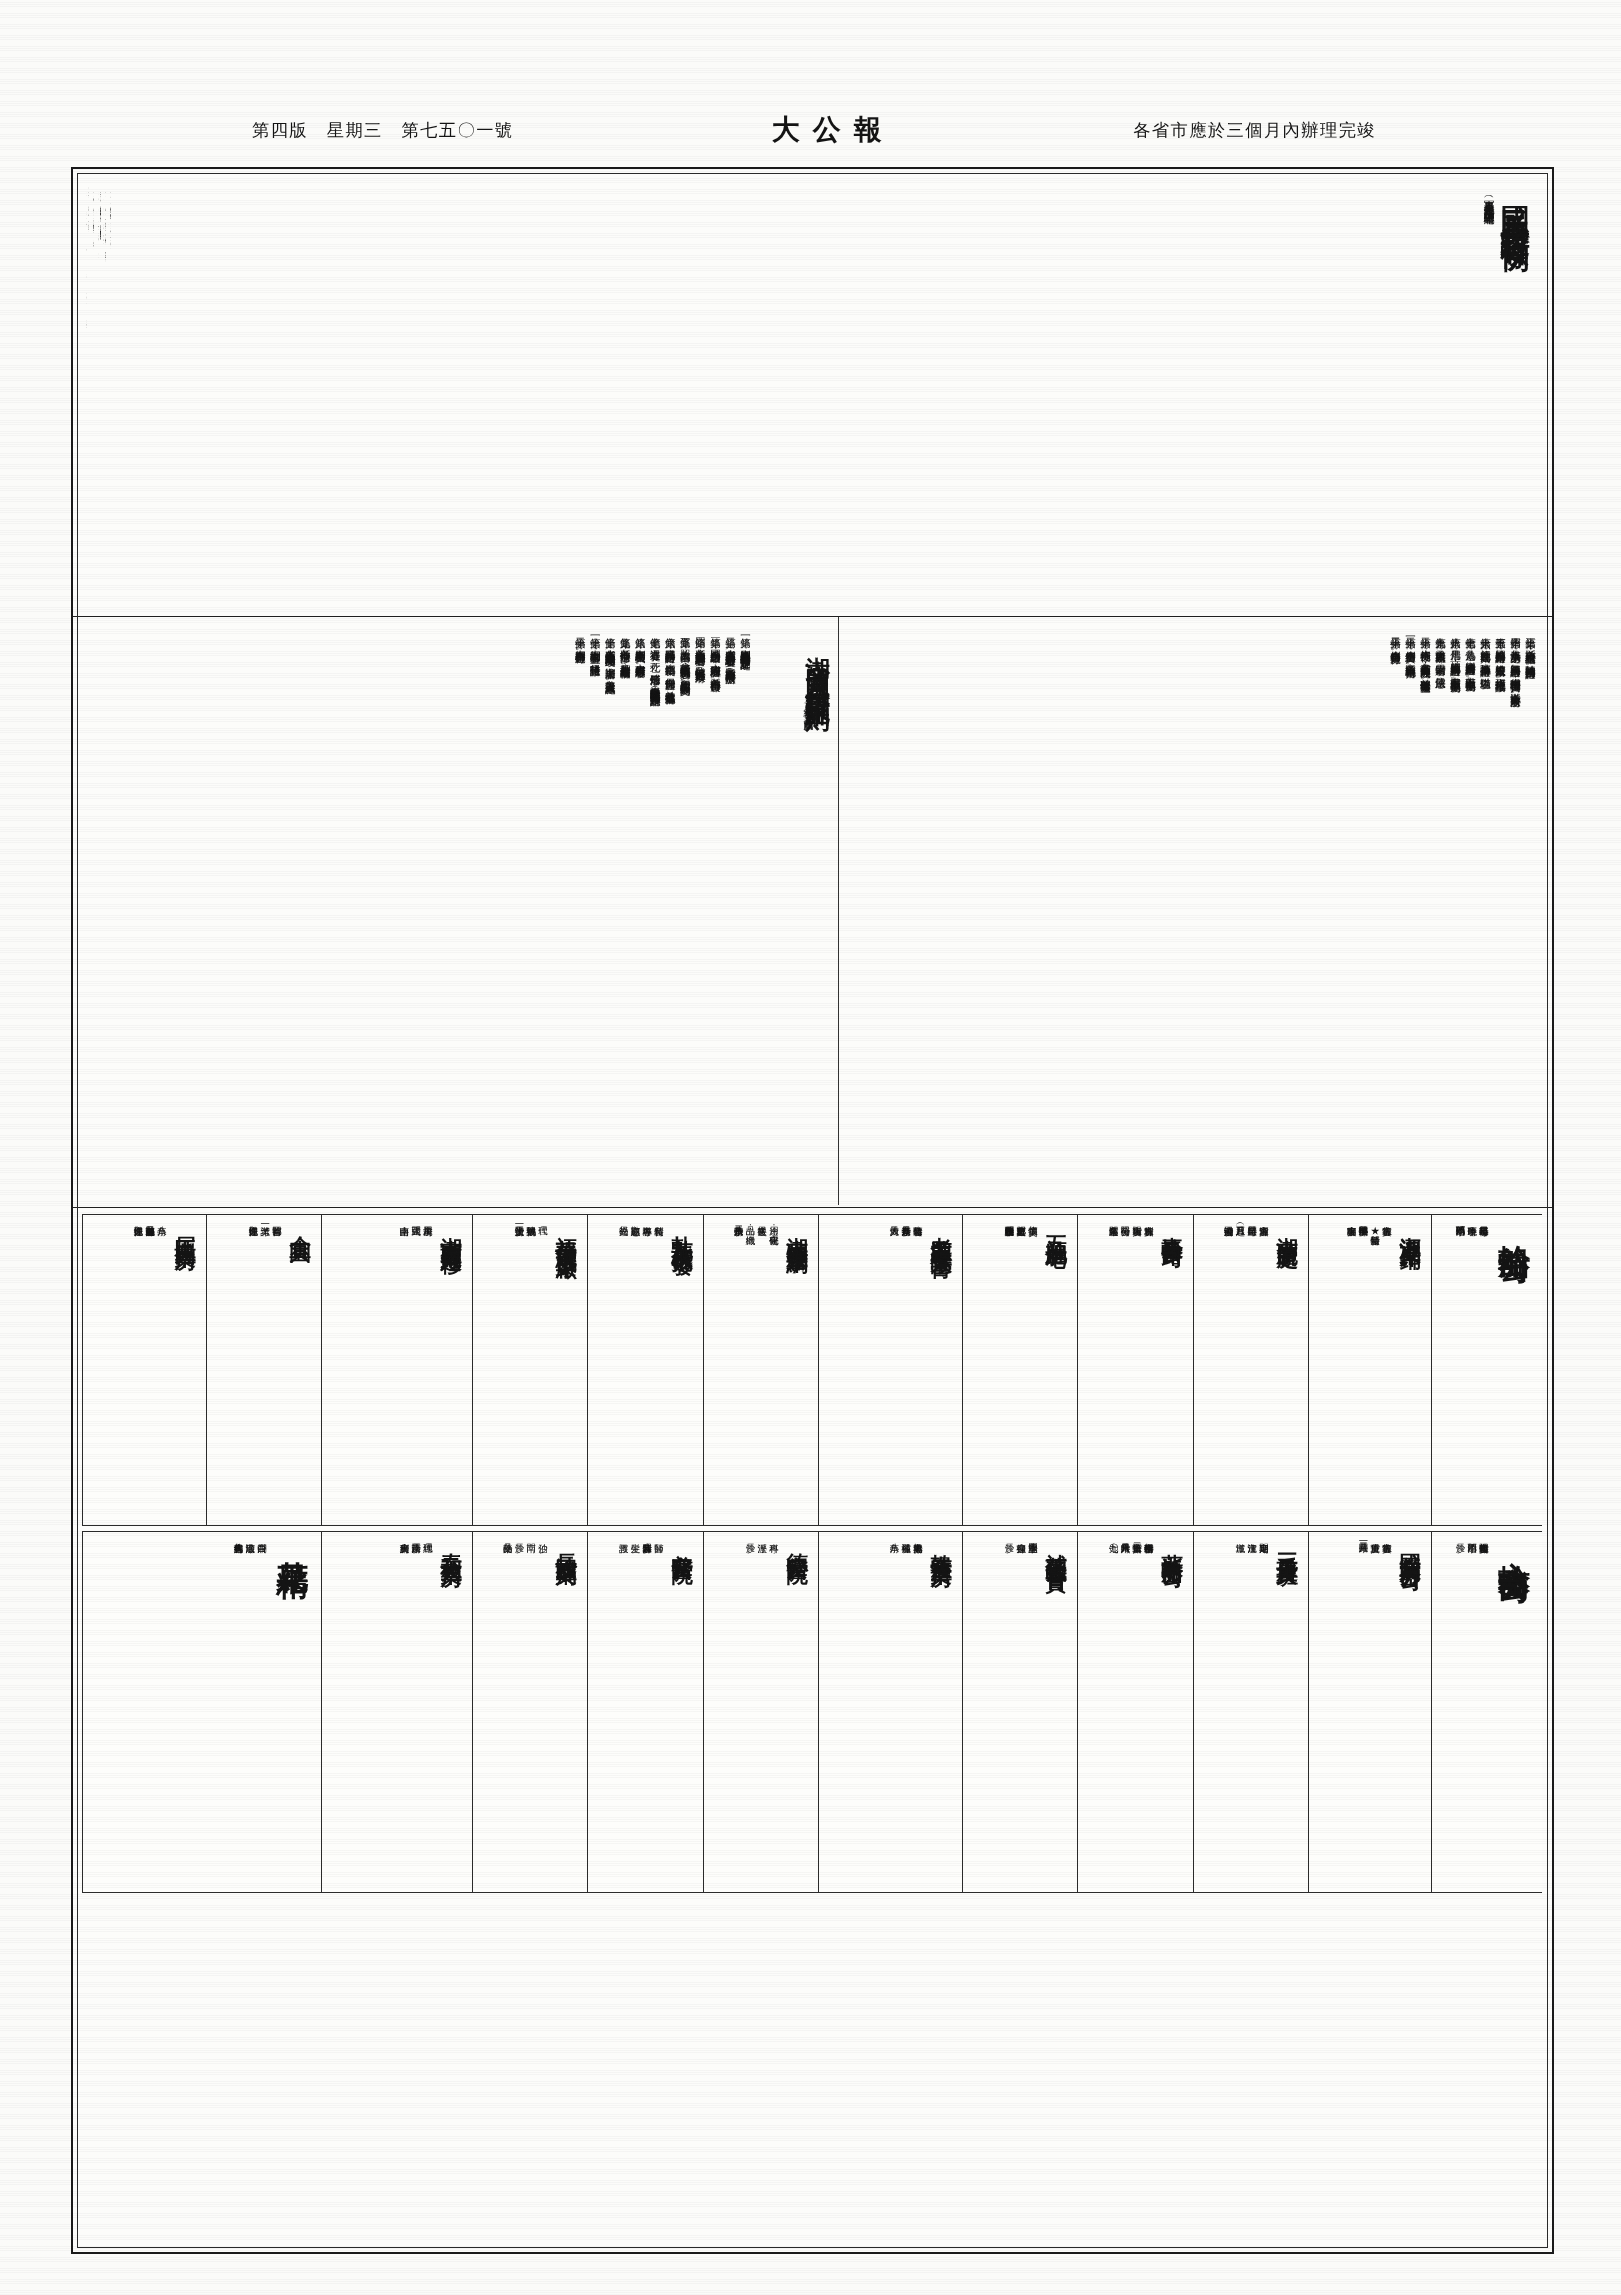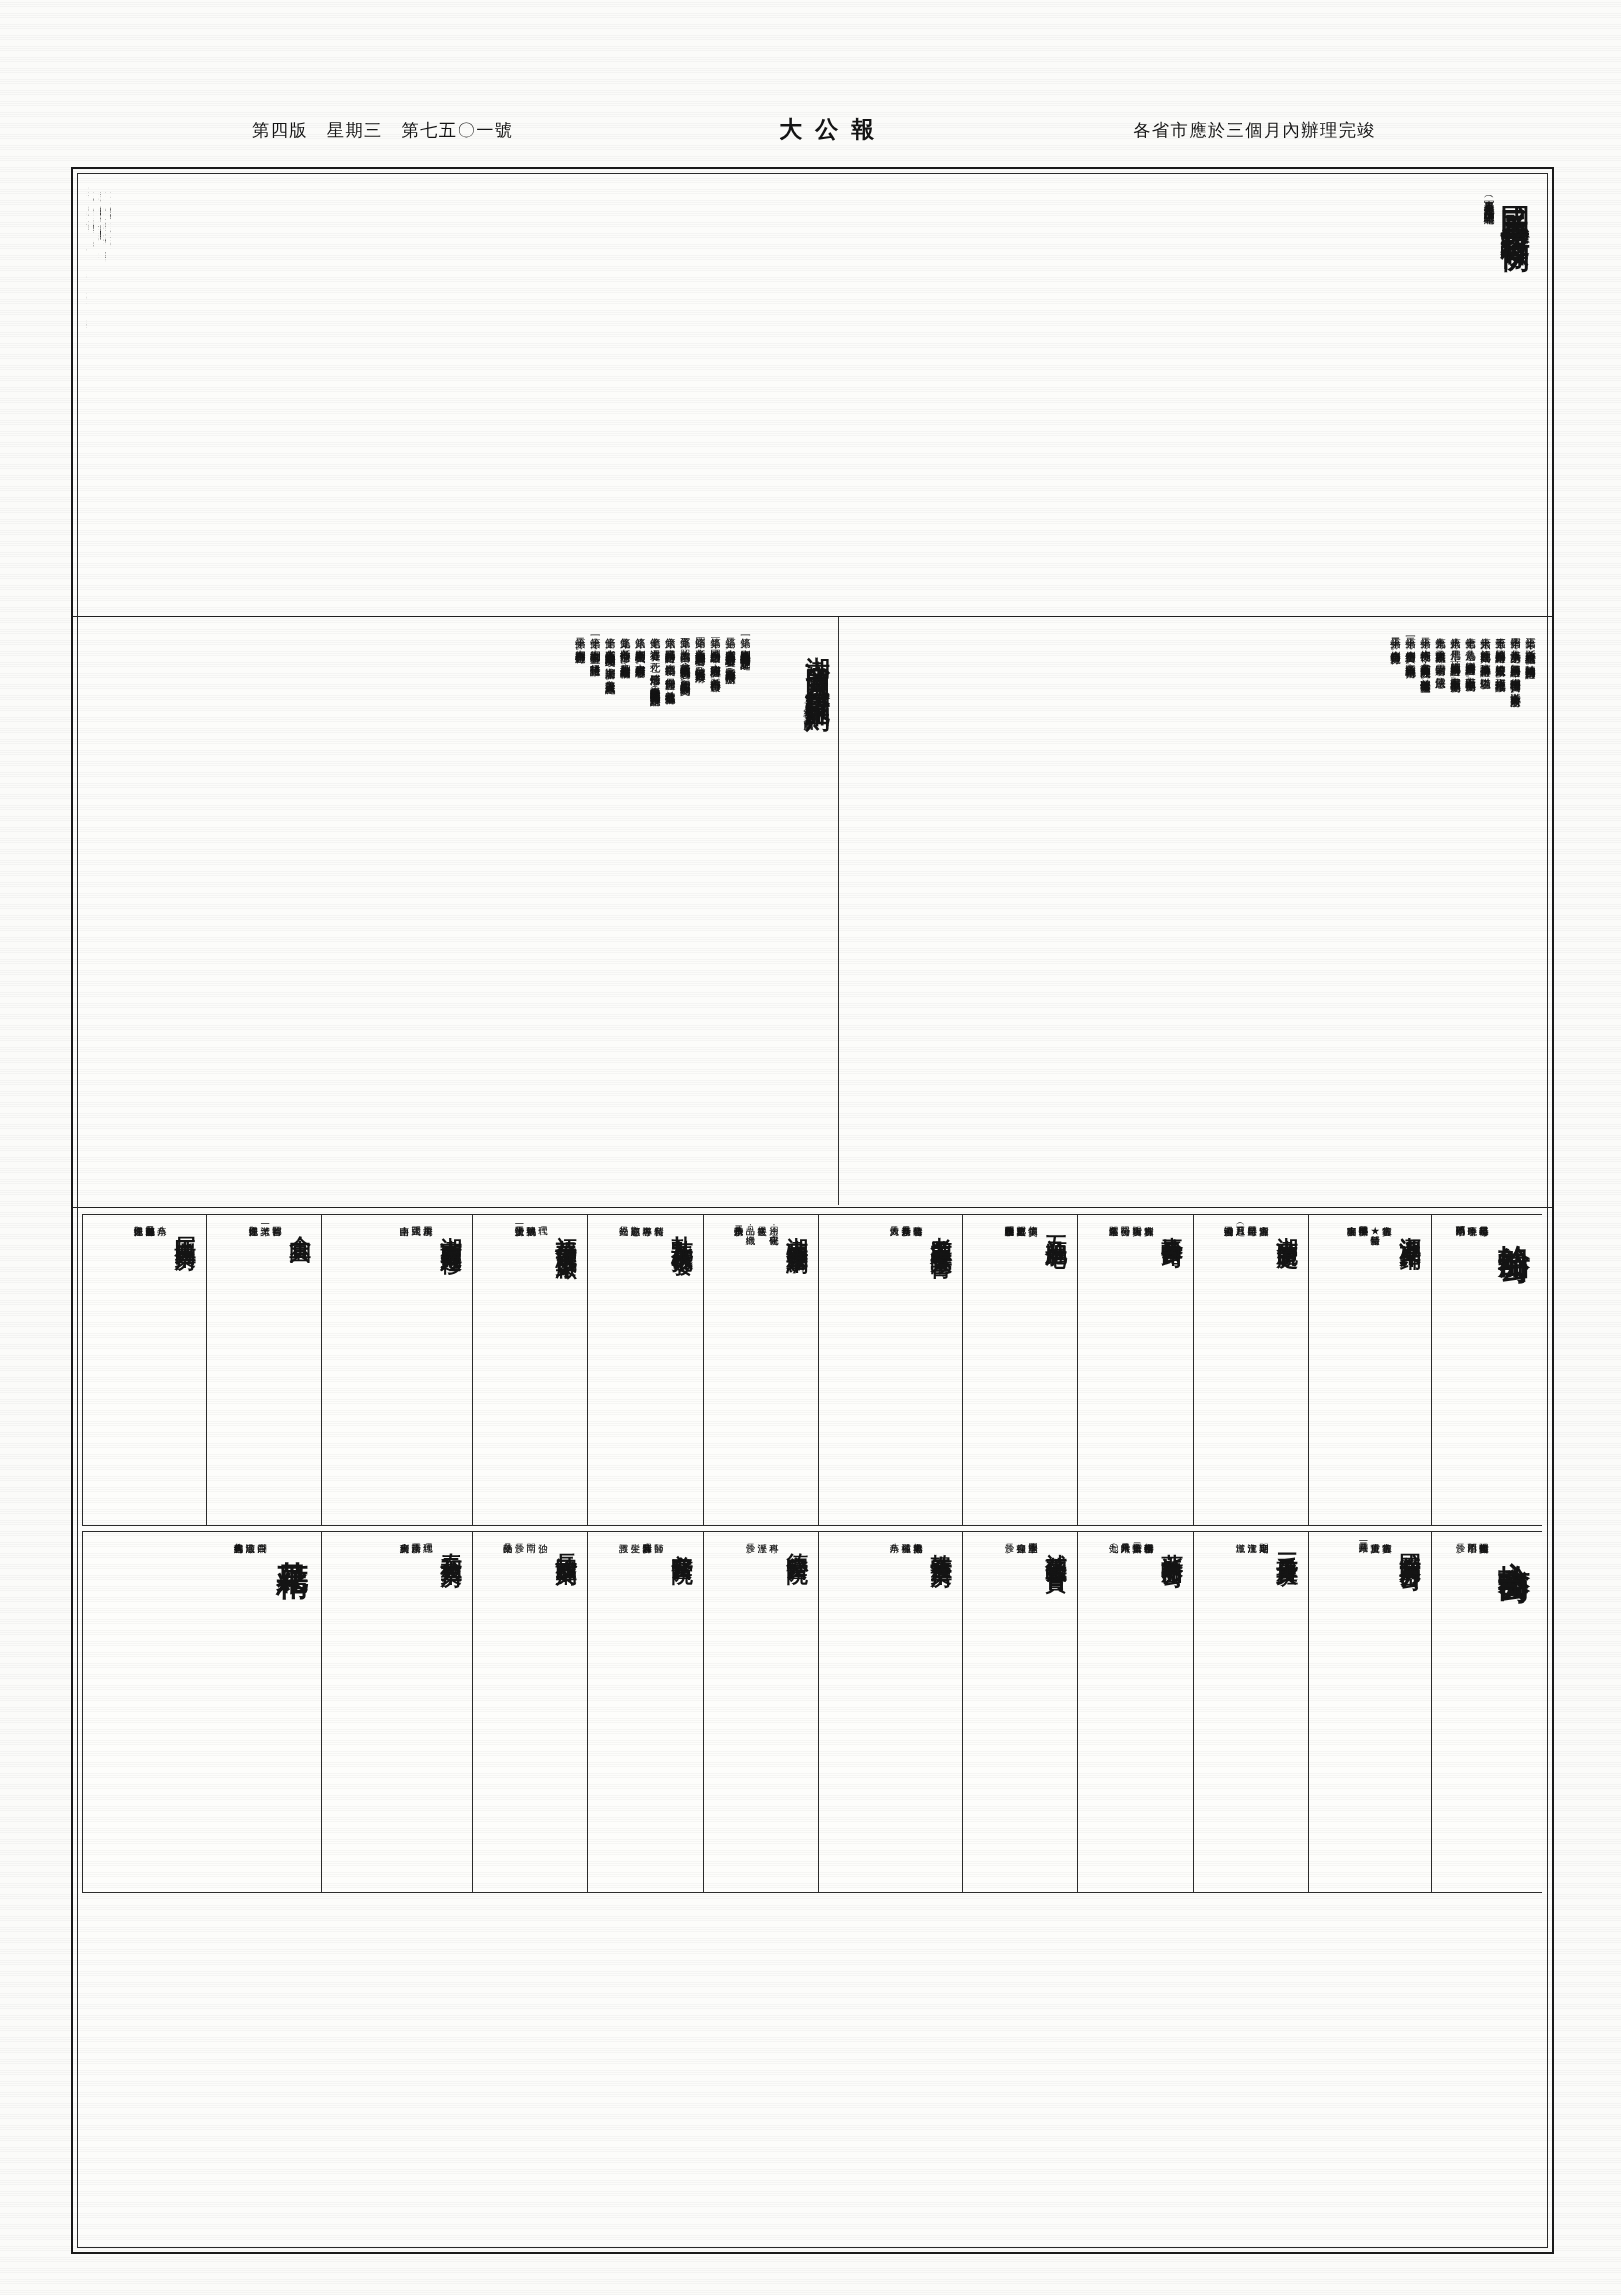--- a/index.html
+++ b/index.html
@@ -16,21 +16,21 @@
     position:absolute;left:0;top:0;width:1622px;height:2295px;
     background:#fbfbf9;
     padding-left:24px;
   }
   .masthead{
     position:absolute;left:252px;top:108px;width:1124px;height:43px;
     display:flex;align-items:center;justify-content:space-between;
     font-size:19px;letter-spacing:1.4px;
   }
   .masthead .title{
-    font-size:23px;font-weight:bold;letter-spacing:13px;
+    font-size:28px;font-weight:bold;letter-spacing:13px;
     font-family:"DejaVu Serif","Liberation Serif",serif;
     margin-left:20px;
   }
   .masthead .left,.masthead .right{font-size:17.3px;white-space:nowrap;}
 
   .frame{
     position:absolute;left:71px;top:167px;width:1479px;height:2083px;
     border:2.2px solid #1a1a1a;
     background:#fcfcfa;
   }

